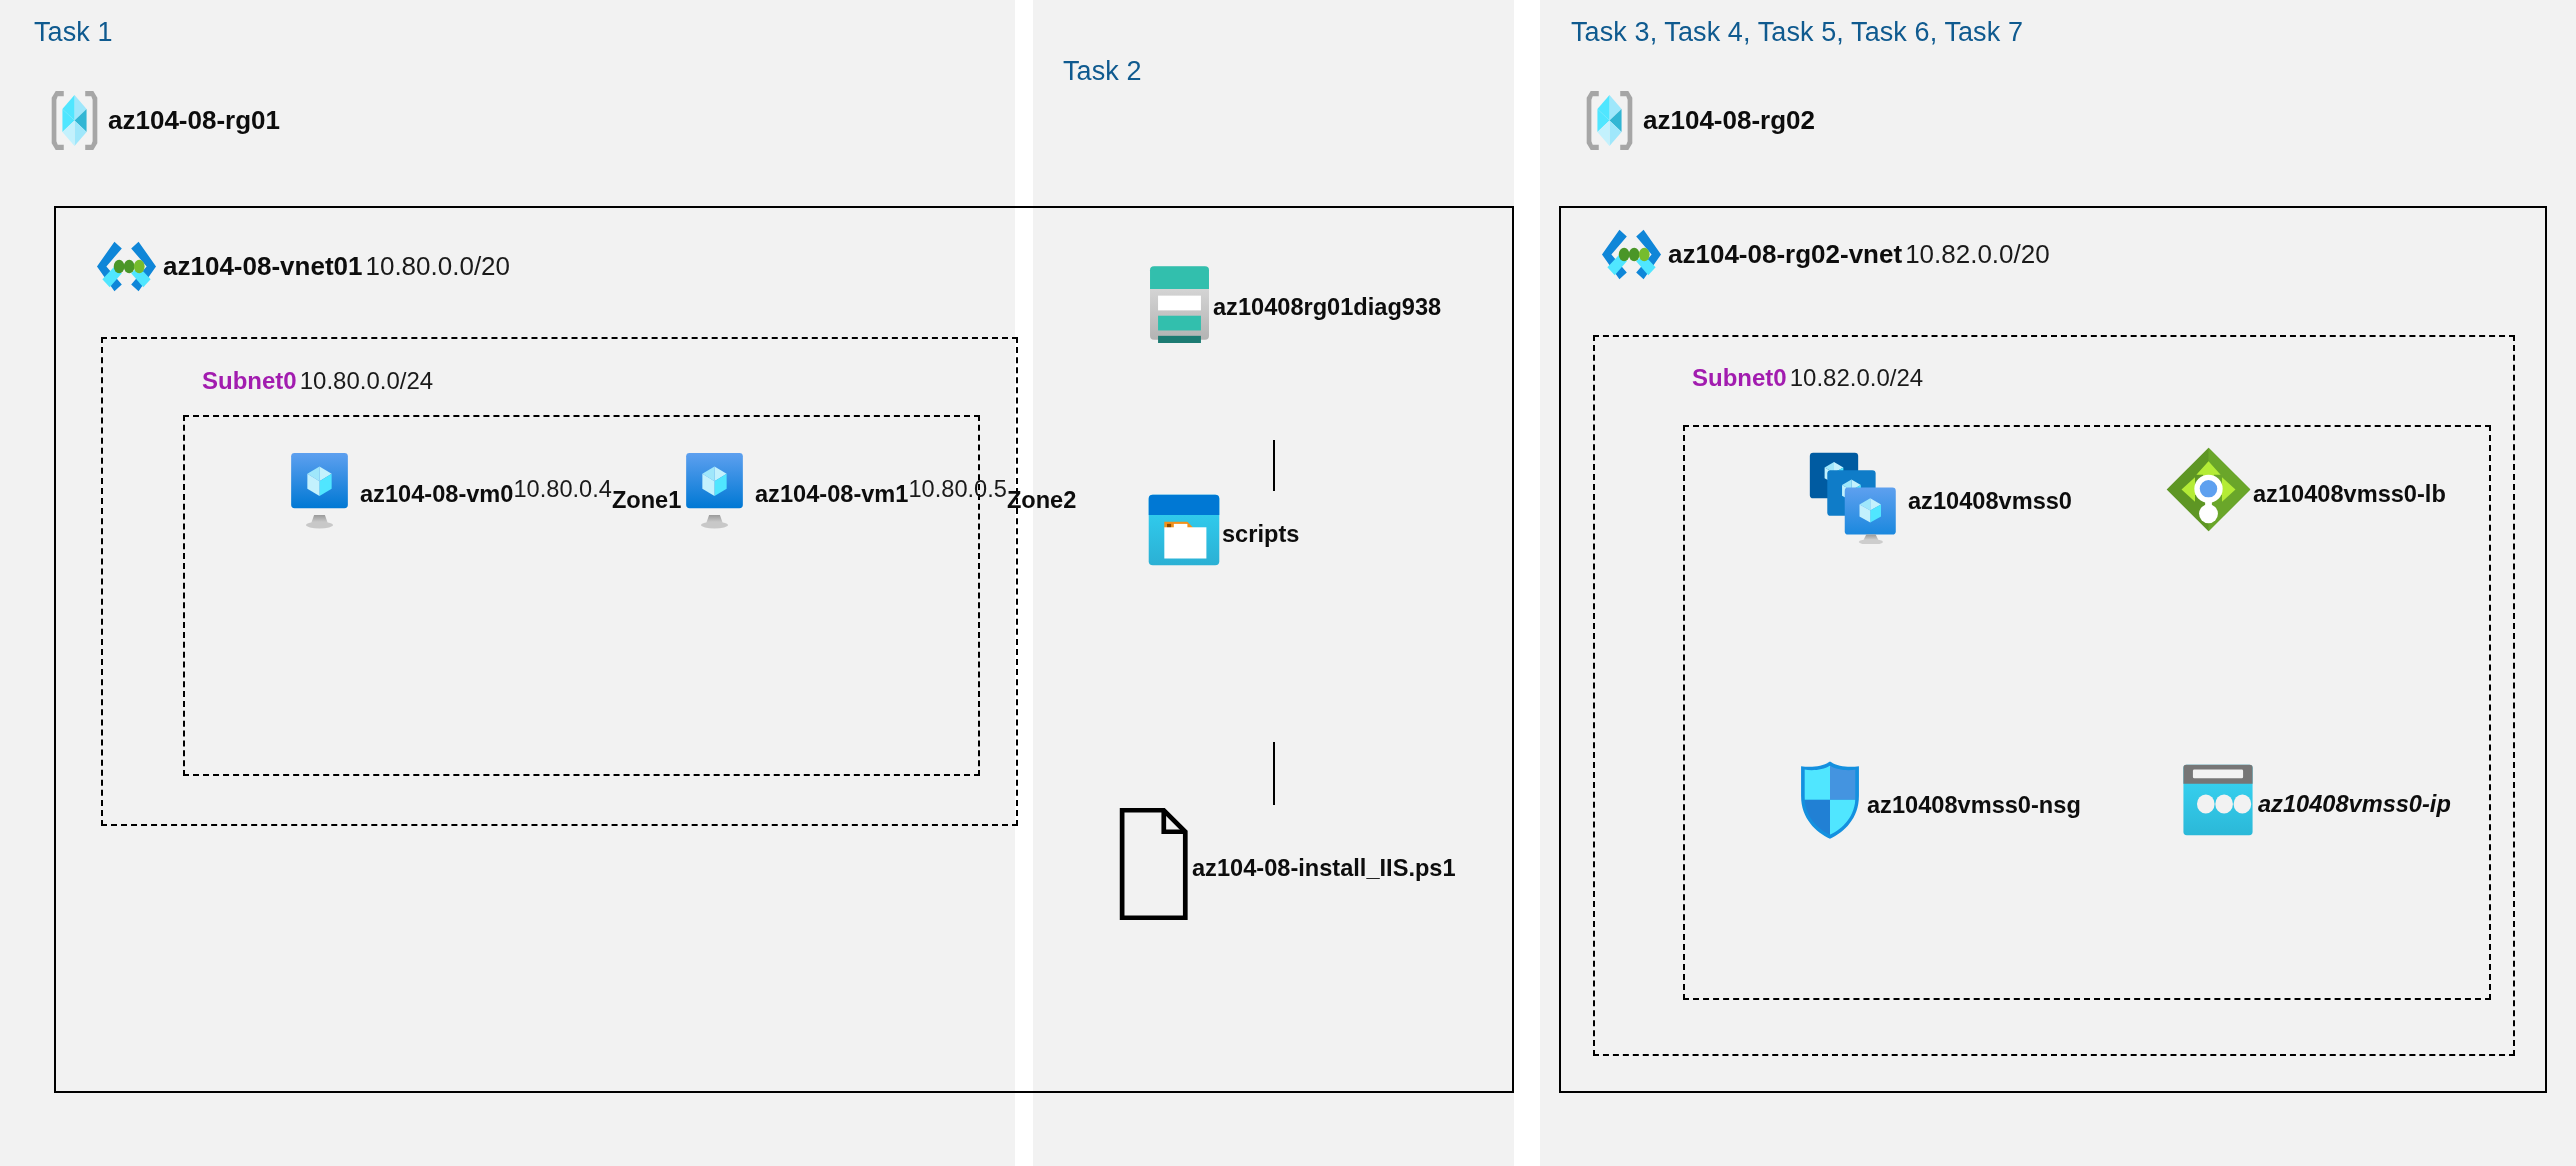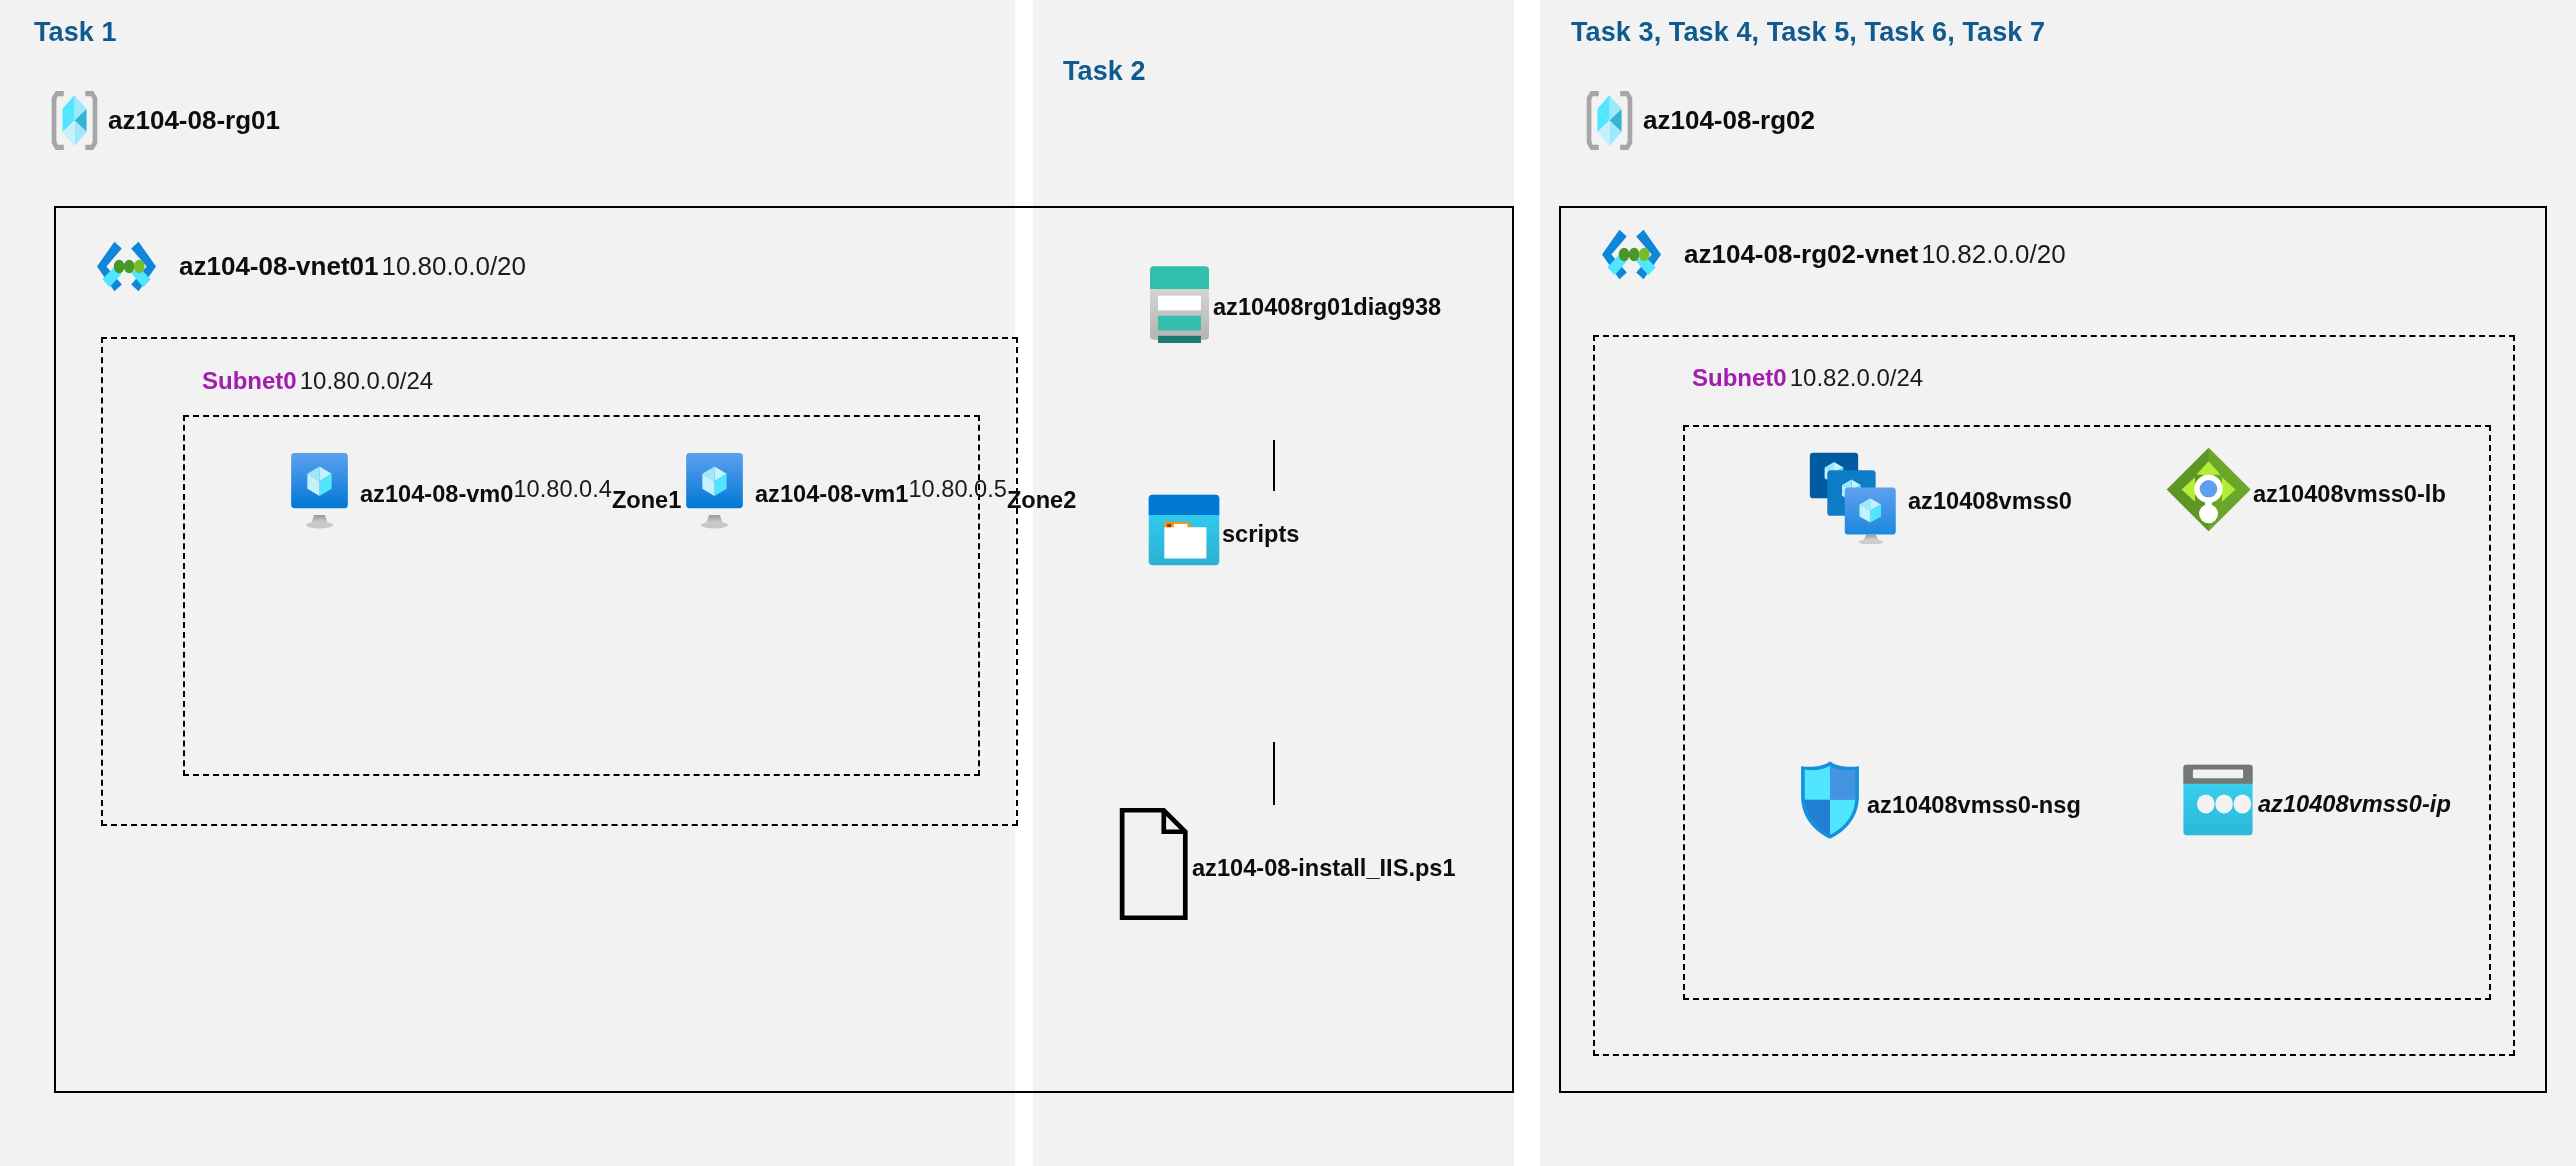--- a/index.html
+++ b/index.html
@@ -1,30 +1,30 @@
 <!DOCTYPE html>
 <html style="font-size:10.8px"><head>
 <meta charset="utf-8">
 <style>
   html,body{margin:0;padding:0;background:#ffffff;}
   body{width:2576px;height:1166px;position:relative;overflow:hidden;
        font-family:"Liberation Sans","DejaVu Sans",sans-serif;}
 
   .panel{position:absolute;background:#f2f2f2;}
-  .task-title{position:absolute;color:#0f5a8f;font-weight:bold;font-size:27px;
+  .task-title{position:absolute;color:#0f5a8f;font-weight:normal;font-size:27px;
               letter-spacing:0.1px;white-space:nowrap;}
 
   .rg-row{position:absolute;display:flex;align-items:center;gap:8px;}
   .rg-label{font-size:26px;font-weight:bold;color:#0d0d0d;white-space:nowrap;}
 
   .vnet-box{position:absolute;border:2.7px solid #000;box-sizing:border-box;background:transparent;}
   .subnet-box{position:absolute;border:2.7px dashed #000;box-sizing:border-box;}
   .inner-box{position:absolute;border:2.7px dashed #000;box-sizing:border-box;}
 
-  .vnet-head{position:absolute;display:flex;align-items:center;gap:20px;white-space:nowrap;}
+  .vnet-head{position:absolute;display:flex;align-items:center;gap:4px;white-space:nowrap;}
   .vnet-name{font-size:26px;font-weight:bold;color:#0d0d0d;}
   .vnet-cidr{font-size:26px;color:#1a1a1a;font-weight:normal;}
 
   .subnet-head{position:absolute;white-space:nowrap;}
   .subnet-name{font-size:24px;font-weight:bold;color:#a21caf;}
   .subnet-cidr{font-size:24px;color:#1a1a1a;font-weight:normal;}
 
   .node{position:absolute;display:flex;flex-direction:row;align-items:center;}
   .node .cap{font-size:23.6px;font-weight:bold;color:#0d0d0d;white-space:nowrap;margin-top:10.8px;line-height:1.18;}
   .node .sub{font-size:23.6px;font-weight:normal;color:#1a1a1a;white-space:nowrap;line-height:1.18;}

